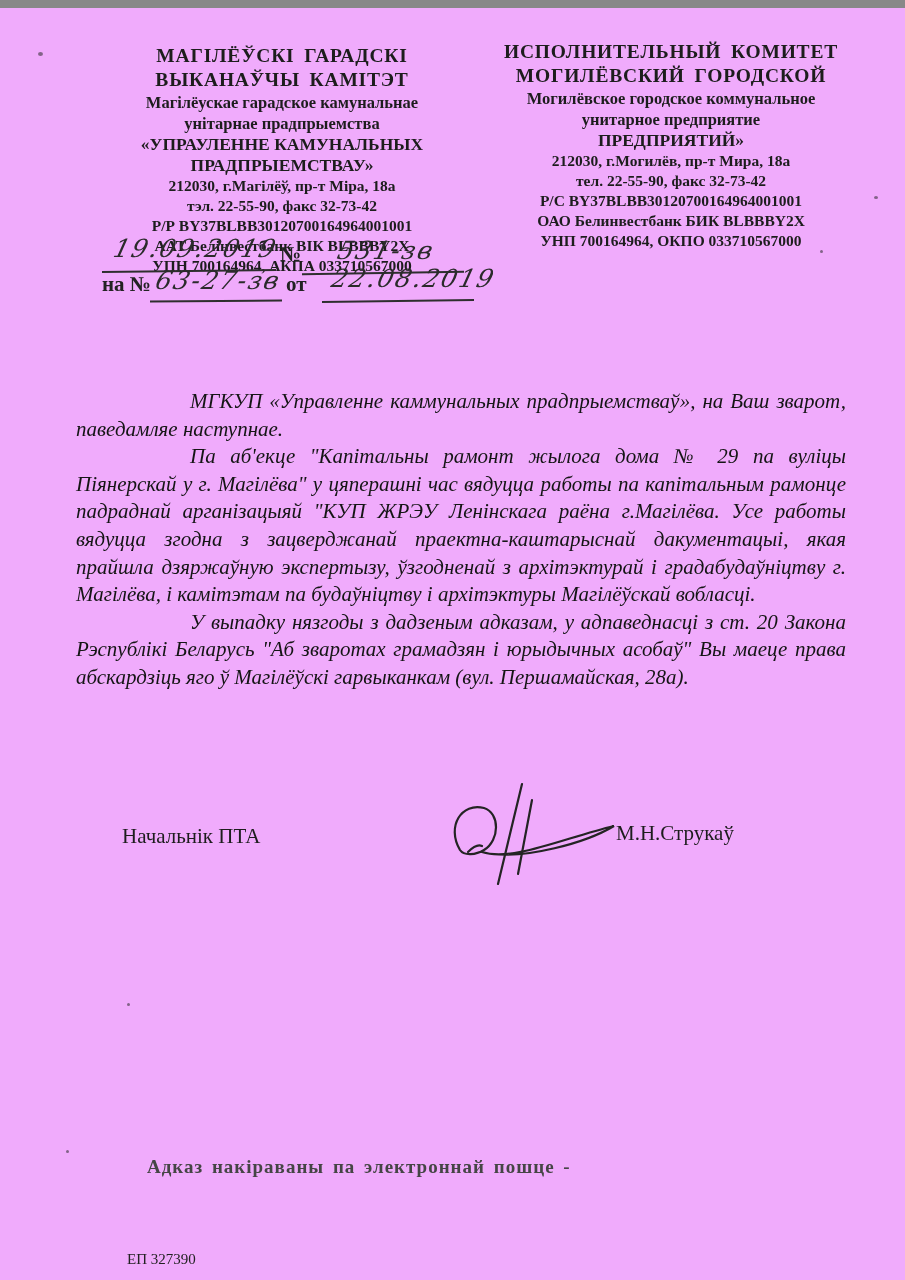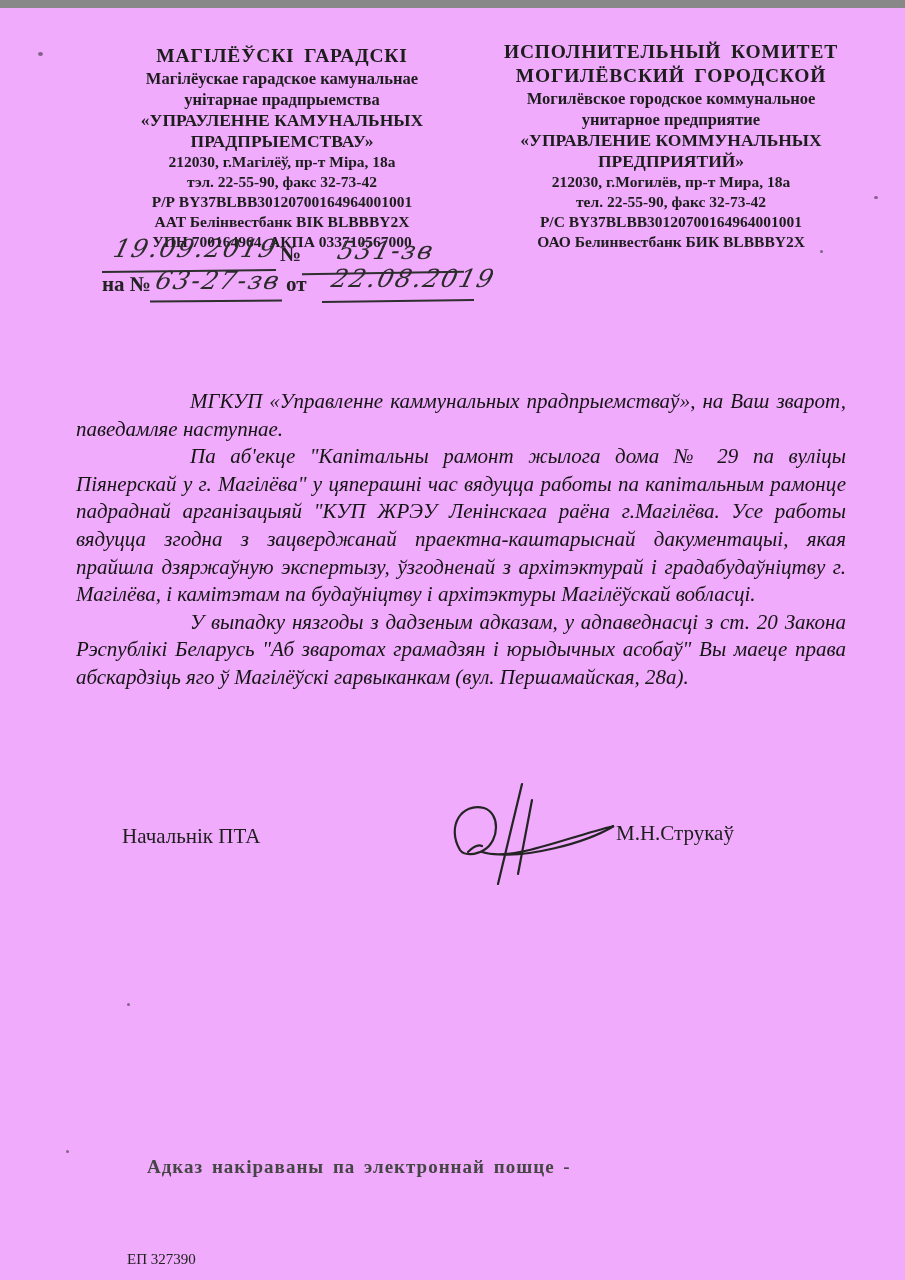--- a/index.html
+++ b/index.html
@@ -64,42 +64,43 @@
   .sp4{left:127px;top:995px;width:3px;height:3px;}
   .sp5{left:66px;top:1142px;width:3px;height:3px;}
 </style>
 </head>
 <body>
 
 <div class="page">
 
   <div class="lh-col lh-left">
     <div class="lh-t1">МАГІЛЁЎСКІ  ГАРАДСКІ</div>
+    <div class="lh-t1">ВЫКАНАЎЧЫ  КАМІТЭТ</div>
     <div class="lh-t2">Магілёускае гарадское камунальнае</div>
     <div class="lh-t2">унітарнае прадпрыемства</div>
     <div class="lh-t3">«УПРАУЛЕННЕ КАМУНАЛЬНЫХ</div>
     <div class="lh-t3">ПРАДПРЫЕМСТВАУ»</div>
     <div class="lh-t4">212030, г.Магілёў, пр-т Міра, 18а</div>
     <div class="lh-t4">тэл. 22-55-90, факс 32-73-42</div>
     <div class="lh-t4">Р/Р BY37BLBB30120700164964001001</div>
     <div class="lh-t4">ААТ Белінвестбанк ВІК BLBBBY2X</div>
     <div class="lh-t4">УПН 700164964, АКПА 033710567000</div>
   </div>
 
   <div class="lh-col lh-right">
     <div class="lh-t1">ИСПОЛНИТЕЛЬНЫЙ  КОМИТЕТ</div>
     <div class="lh-t1">МОГИЛЁВСКИЙ  ГОРОДСКОЙ</div>
     <div class="lh-t2">Могилёвское городское коммунальное</div>
     <div class="lh-t2">унитарное предприятие</div>
-    <div class="lh-t3">«УПРАВЛЕНИЕ КОММУНАЛЬНЫХ</div>
     <div class="lh-t3">ПРЕДПРИЯТИЙ»</div>
     <div class="lh-t4">212030, г.Могилёв, пр-т Мира, 18а</div>
     <div class="lh-t4">тел. 22-55-90, факс 32-73-42</div>
     <div class="lh-t4">Р/С BY37BLBB30120700164964001001</div>
     <div class="lh-t4">ОАО Белинвестбанк БИК BLBBBY2X</div>
+    <div class="lh-t4">УНП 700164964, ОКПО 033710567000</div>
   </div>
 
   <div class="refs">
     <span class="hw" style="left:14px;top:0px;">19.09.2019</span>
     <span class="printed" style="left:180px;top:8px;">№</span>
     <span class="hw" style="left:238px;top:2px;">531-зв</span>
     <div class="rule" style="left:2px;top:36px;width:174px;transform:rotate(-0.6deg);"></div>
     <div class="rule" style="left:202px;top:38px;width:162px;transform:rotate(-0.8deg);"></div>
 
     <span class="printed" style="left:2px;top:38px;">на №</span>

